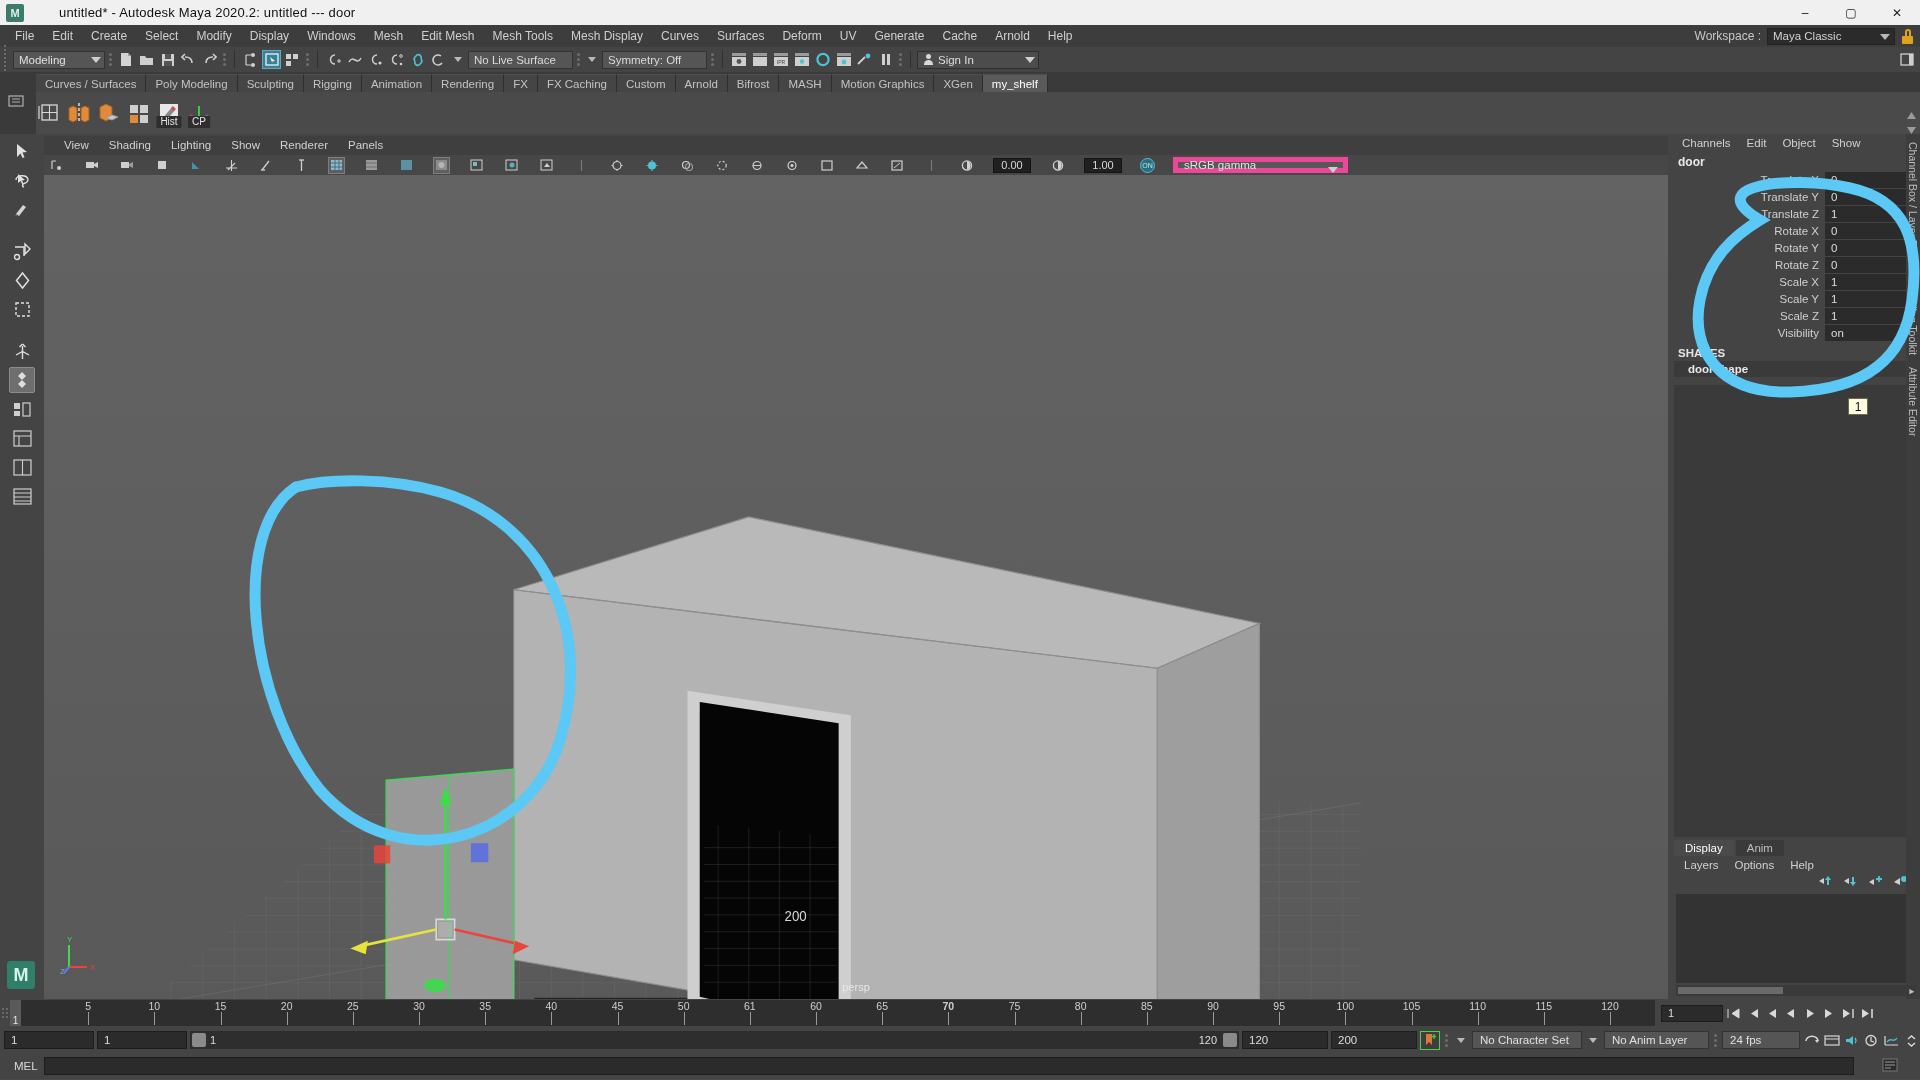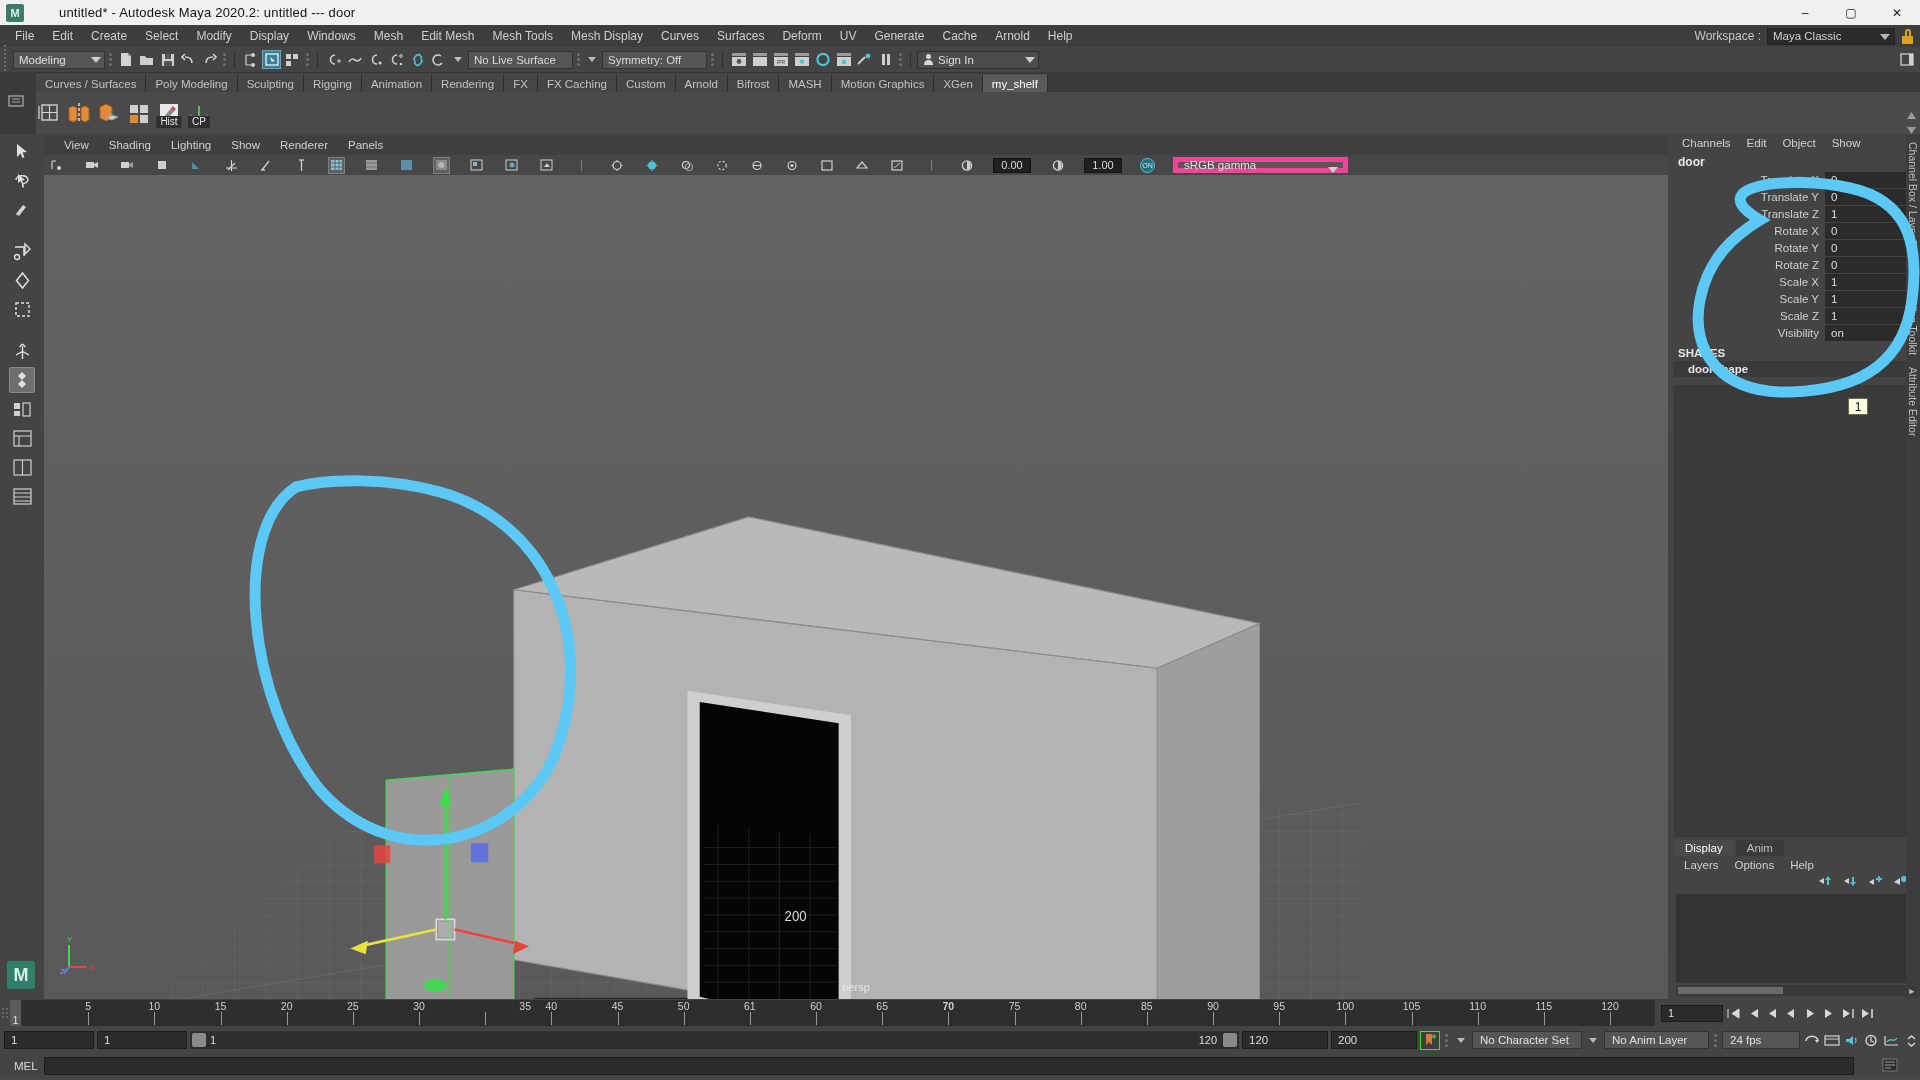--- a/index.html
+++ b/index.html
@@ -996,21 +996,21 @@
         <div class="ts-num" style="left: 144.333px;">10</div>
         <div class="ts-tick" style="left: 210.5px;"></div>
         <div class="ts-num" style="left: 210.5px;">15</div>
         <div class="ts-tick" style="left: 276.667px;"></div>
         <div class="ts-num" style="left: 276.667px;">20</div>
         <div class="ts-tick" style="left: 342.833px;"></div>
         <div class="ts-num" style="left: 342.833px;">25</div>
         <div class="ts-tick" style="left: 409px;"></div>
         <div class="ts-num" style="left: 409px;">30</div>
         <div class="ts-tick" style="left: 475.167px;"></div>
-        <div class="ts-num" style="left: 475.167px; margin-left: 40px;">35</div>
+        <div class="ts-num" style="left: 475.167px;">35</div>
         <div class="ts-tick" style="left: 541.333px;"></div>
         <div class="ts-num" style="left: 541.333px;">40</div>
         <div class="ts-tick" style="left: 607.5px;"></div>
         <div class="ts-num" style="left: 607.5px;">45</div>
         <div class="ts-tick" style="left: 673.667px;"></div>
         <div class="ts-num" style="left: 673.667px;">50</div>
         <div class="ts-tick" style="left: 739.833px;"></div>
         <div class="ts-num" style="left: 739.833px;">61</div>
         <div class="ts-tick" style="left: 806px;"></div>
         <div class="ts-num" style="left: 806px;">60</div>

